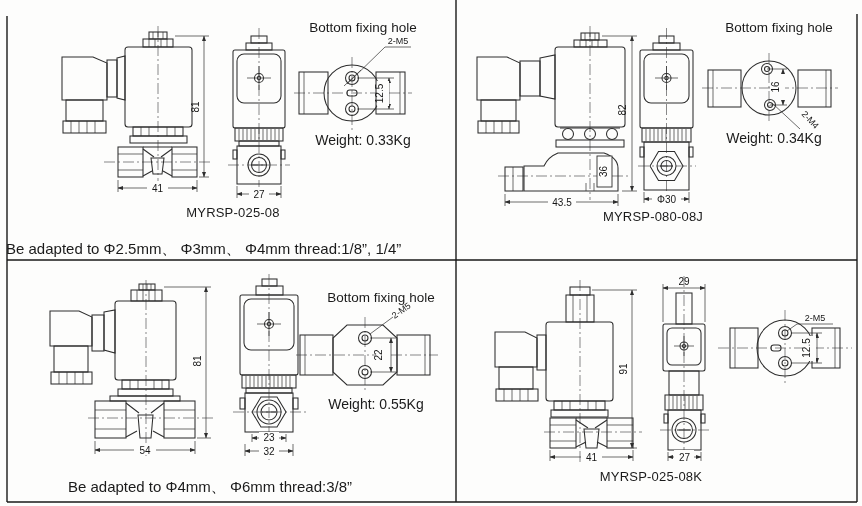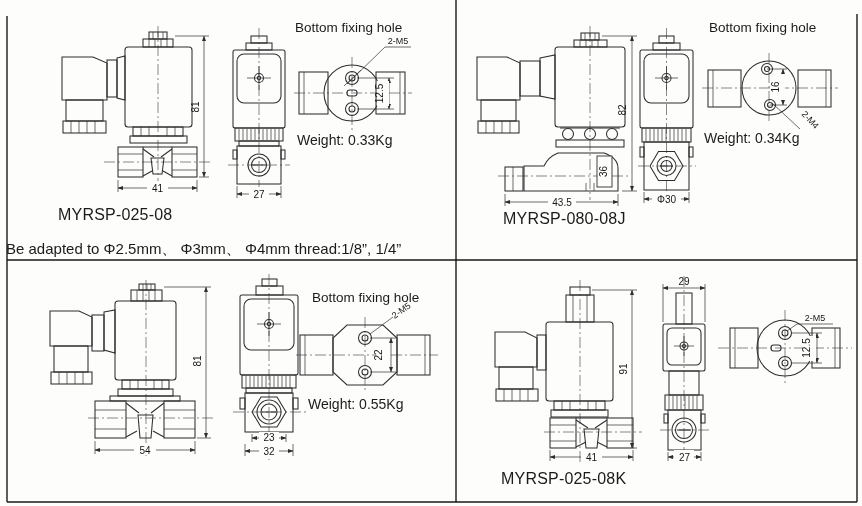--- a/index.html
+++ b/index.html
@@ -1,20 +1,20 @@
 <!DOCTYPE html>
 <html><head>
 <meta charset="utf-8">
 <style>
   html,body{margin:0;padding:0;background:#e9e9e7}
   .canvas{position:relative;width:862px;height:506px;background:#fdfdfc;
           font-family:"Liberation Sans",sans-serif;overflow:hidden}
   .canvas > svg{position:absolute;left:0;top:0}
-  .lbl{position:absolute;color:#1b1b1b;text-align:left;white-space:nowrap;line-height:1.15}
-  .model{font-size:16px;letter-spacing:.2px}
+  .lbl{position:absolute;color:#1b1b1b;text-align:center;white-space:nowrap;line-height:1.15}
+  .model{font-size:13px;letter-spacing:.2px}
   .adapted{font-size:15px}
   .fixtitle{font-size:13.5px}
   .weight{font-size:14px}
   svg .s{fill:none;stroke:#2e2e2e;stroke-width:1.05;stroke-linejoin:miter}
   svg .t{fill:none;stroke:#2e2e2e;stroke-width:.7}
   svg .c{fill:none;stroke:#3a3a3a;stroke-width:.6;stroke-dasharray:11 3 2 3}
   svg .f{fill:#fdfdfc;stroke:none}
   svg .bx{fill:#fdfdfc;stroke:#2e2e2e;stroke-width:.9}
   svg .bd{fill:none;stroke:#191919;stroke-width:1.4}
   svg text{fill:#161616;font-family:"Liberation Sans",sans-serif}
@@ -396,16 +396,17 @@
 <div class="lbl weight" style="left:297px;top:132px;width:132px">Weight: 0.33Kg</div>
 <div class="lbl model" style="left:58px;top:206px;width:350px">MYRSP-025-08</div>
 <div class="lbl adapted" style="left:6px;top:240px;width:386px">Be adapted to Φ2.5mm、 Φ3mm、 Φ4mm thread:1/8”, 1/4”</div>
 
 <div class="lbl fixtitle" style="left:709px;top:20px;width:140px">Bottom fixing hole</div>
 <div class="lbl weight" style="left:704px;top:130px;width:140px">Weight: 0.34Kg</div>
 <div class="lbl model" style="left:503px;top:210px;width:300px">MYRSP-080-08J</div>
 
 <div class="lbl fixtitle" style="left:312px;top:290px;width:138px">Bottom fixing hole</div>
 <div class="lbl weight" style="left:308px;top:396px;width:136px">Weight: 0.55Kg</div>
+<div class="lbl adapted" style="left:0px;top:478px;width:420px">Be adapted to Φ4mm、 Φ6mm thread:3/8”</div>
 
 <div class="lbl model" style="left:501px;top:470px;width:300px">MYRSP-025-08K</div>
 
 </div>
 
 </body></html>

